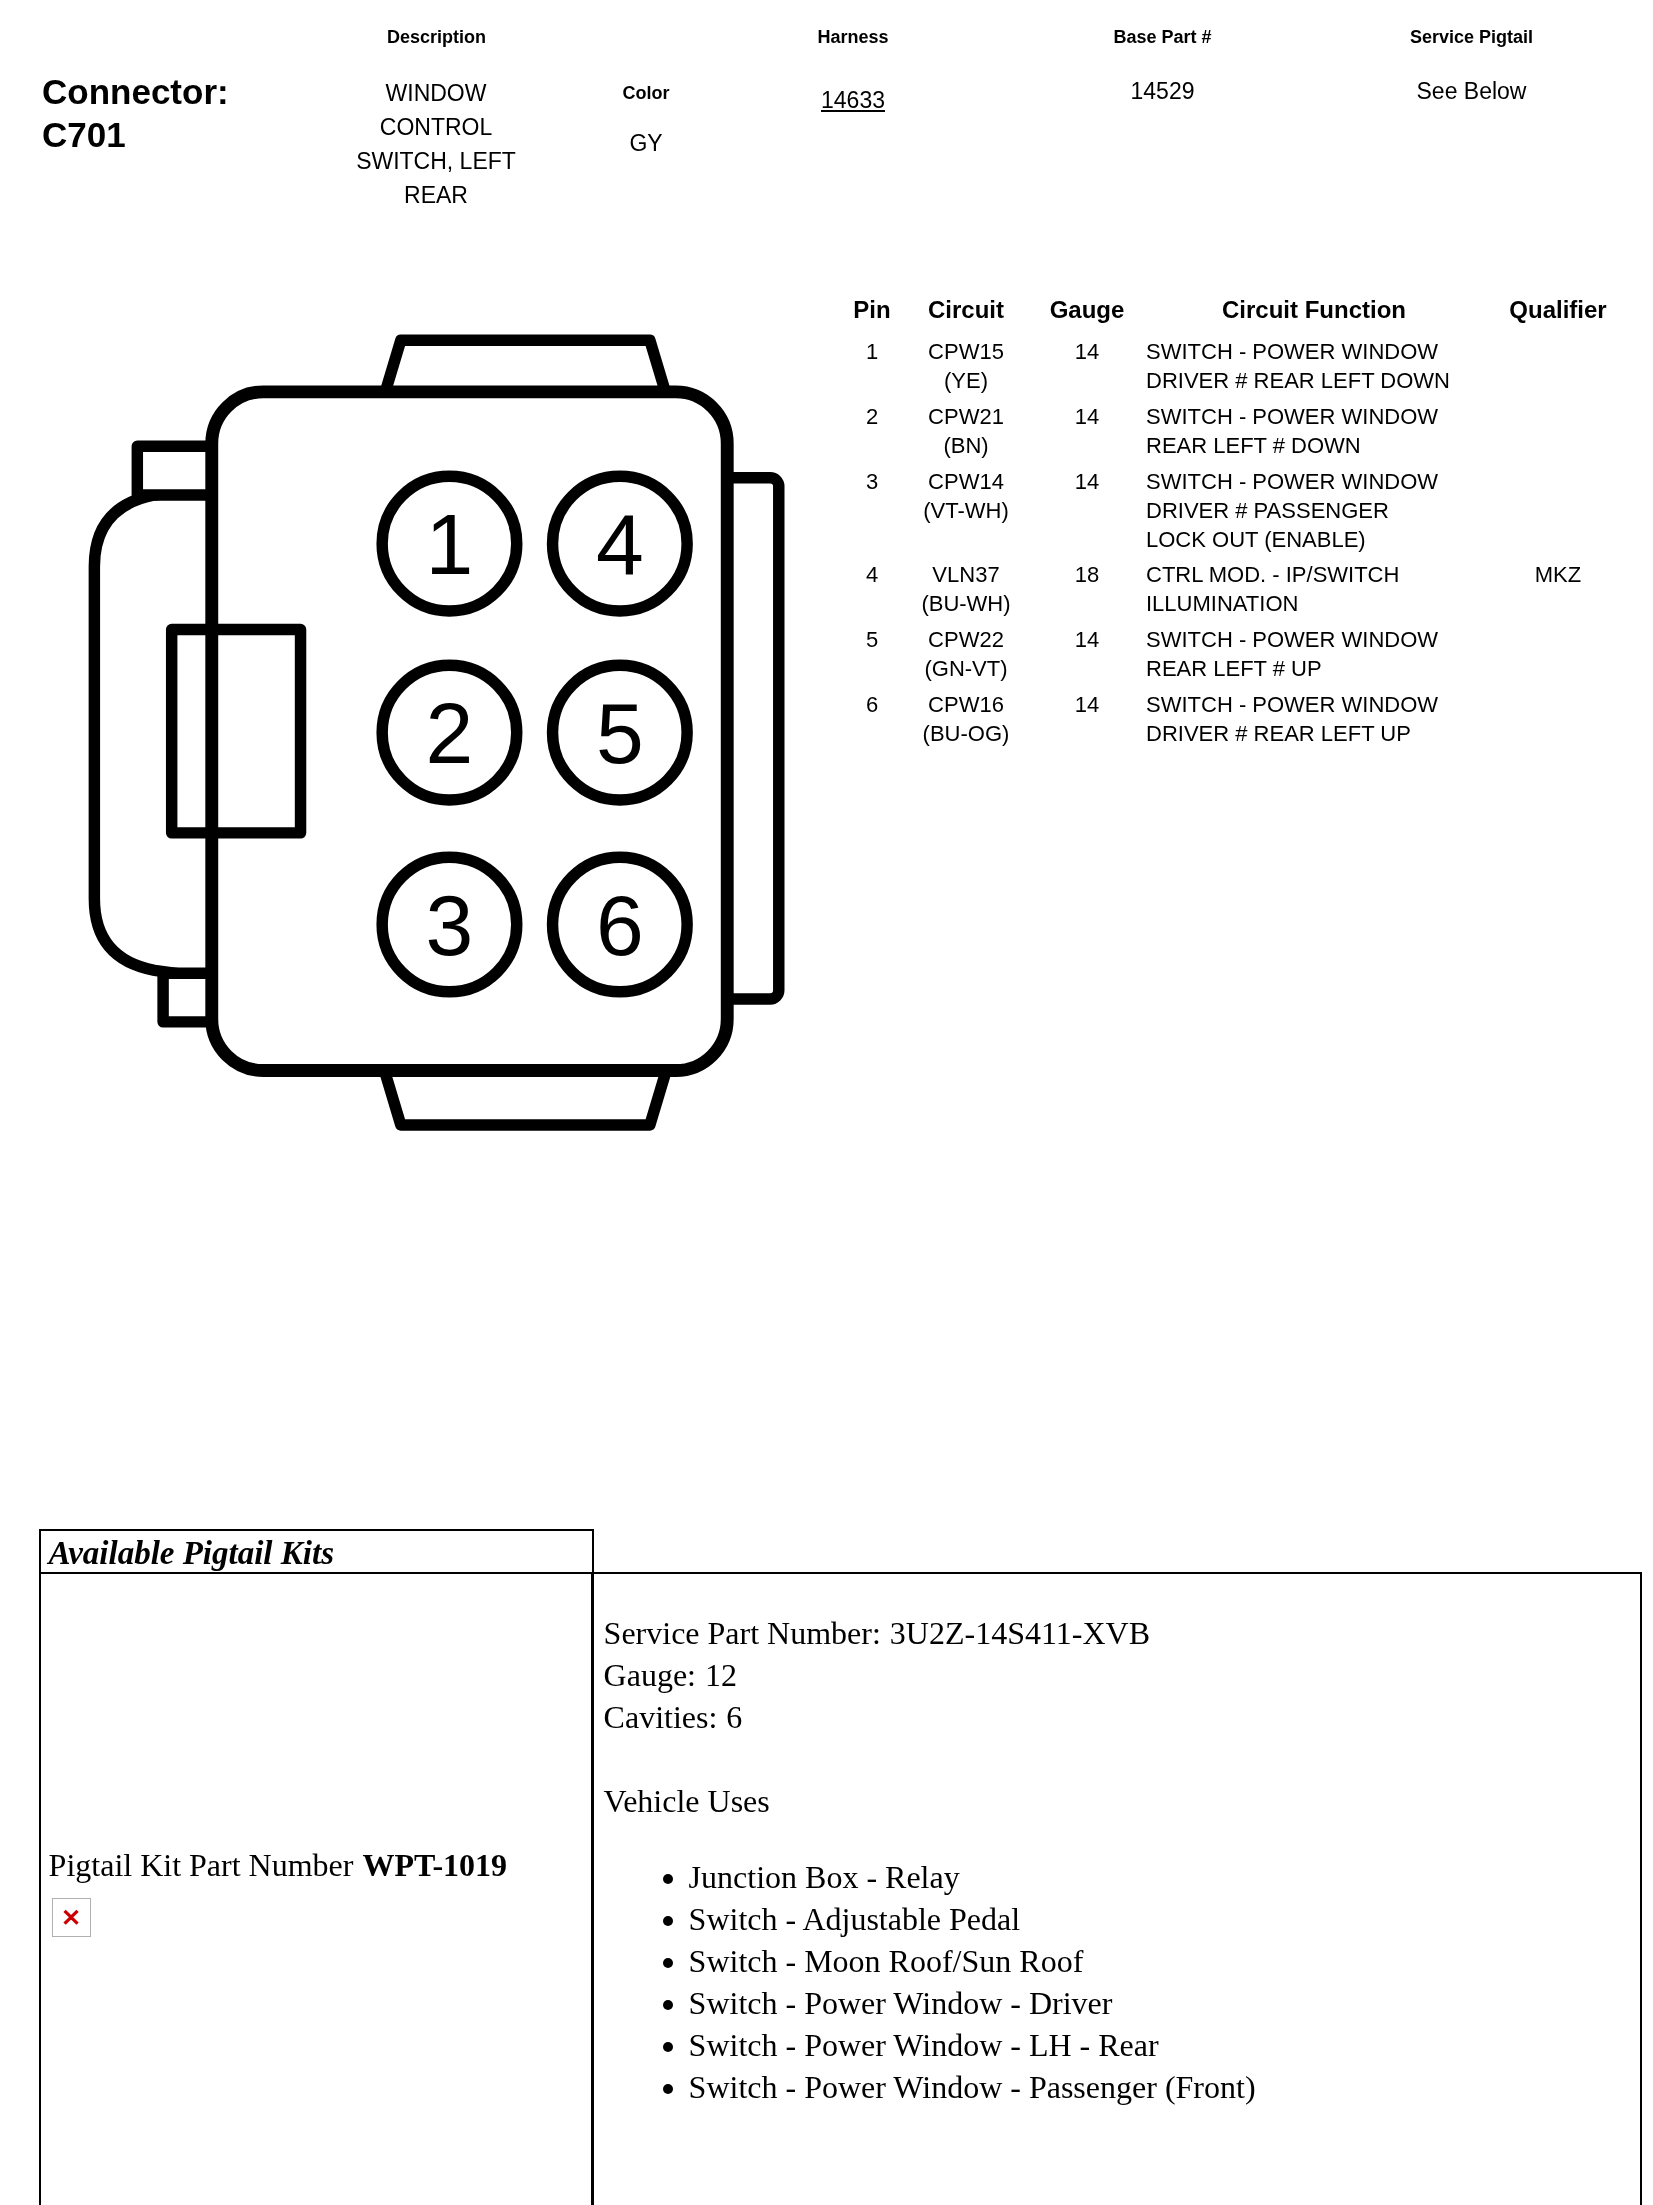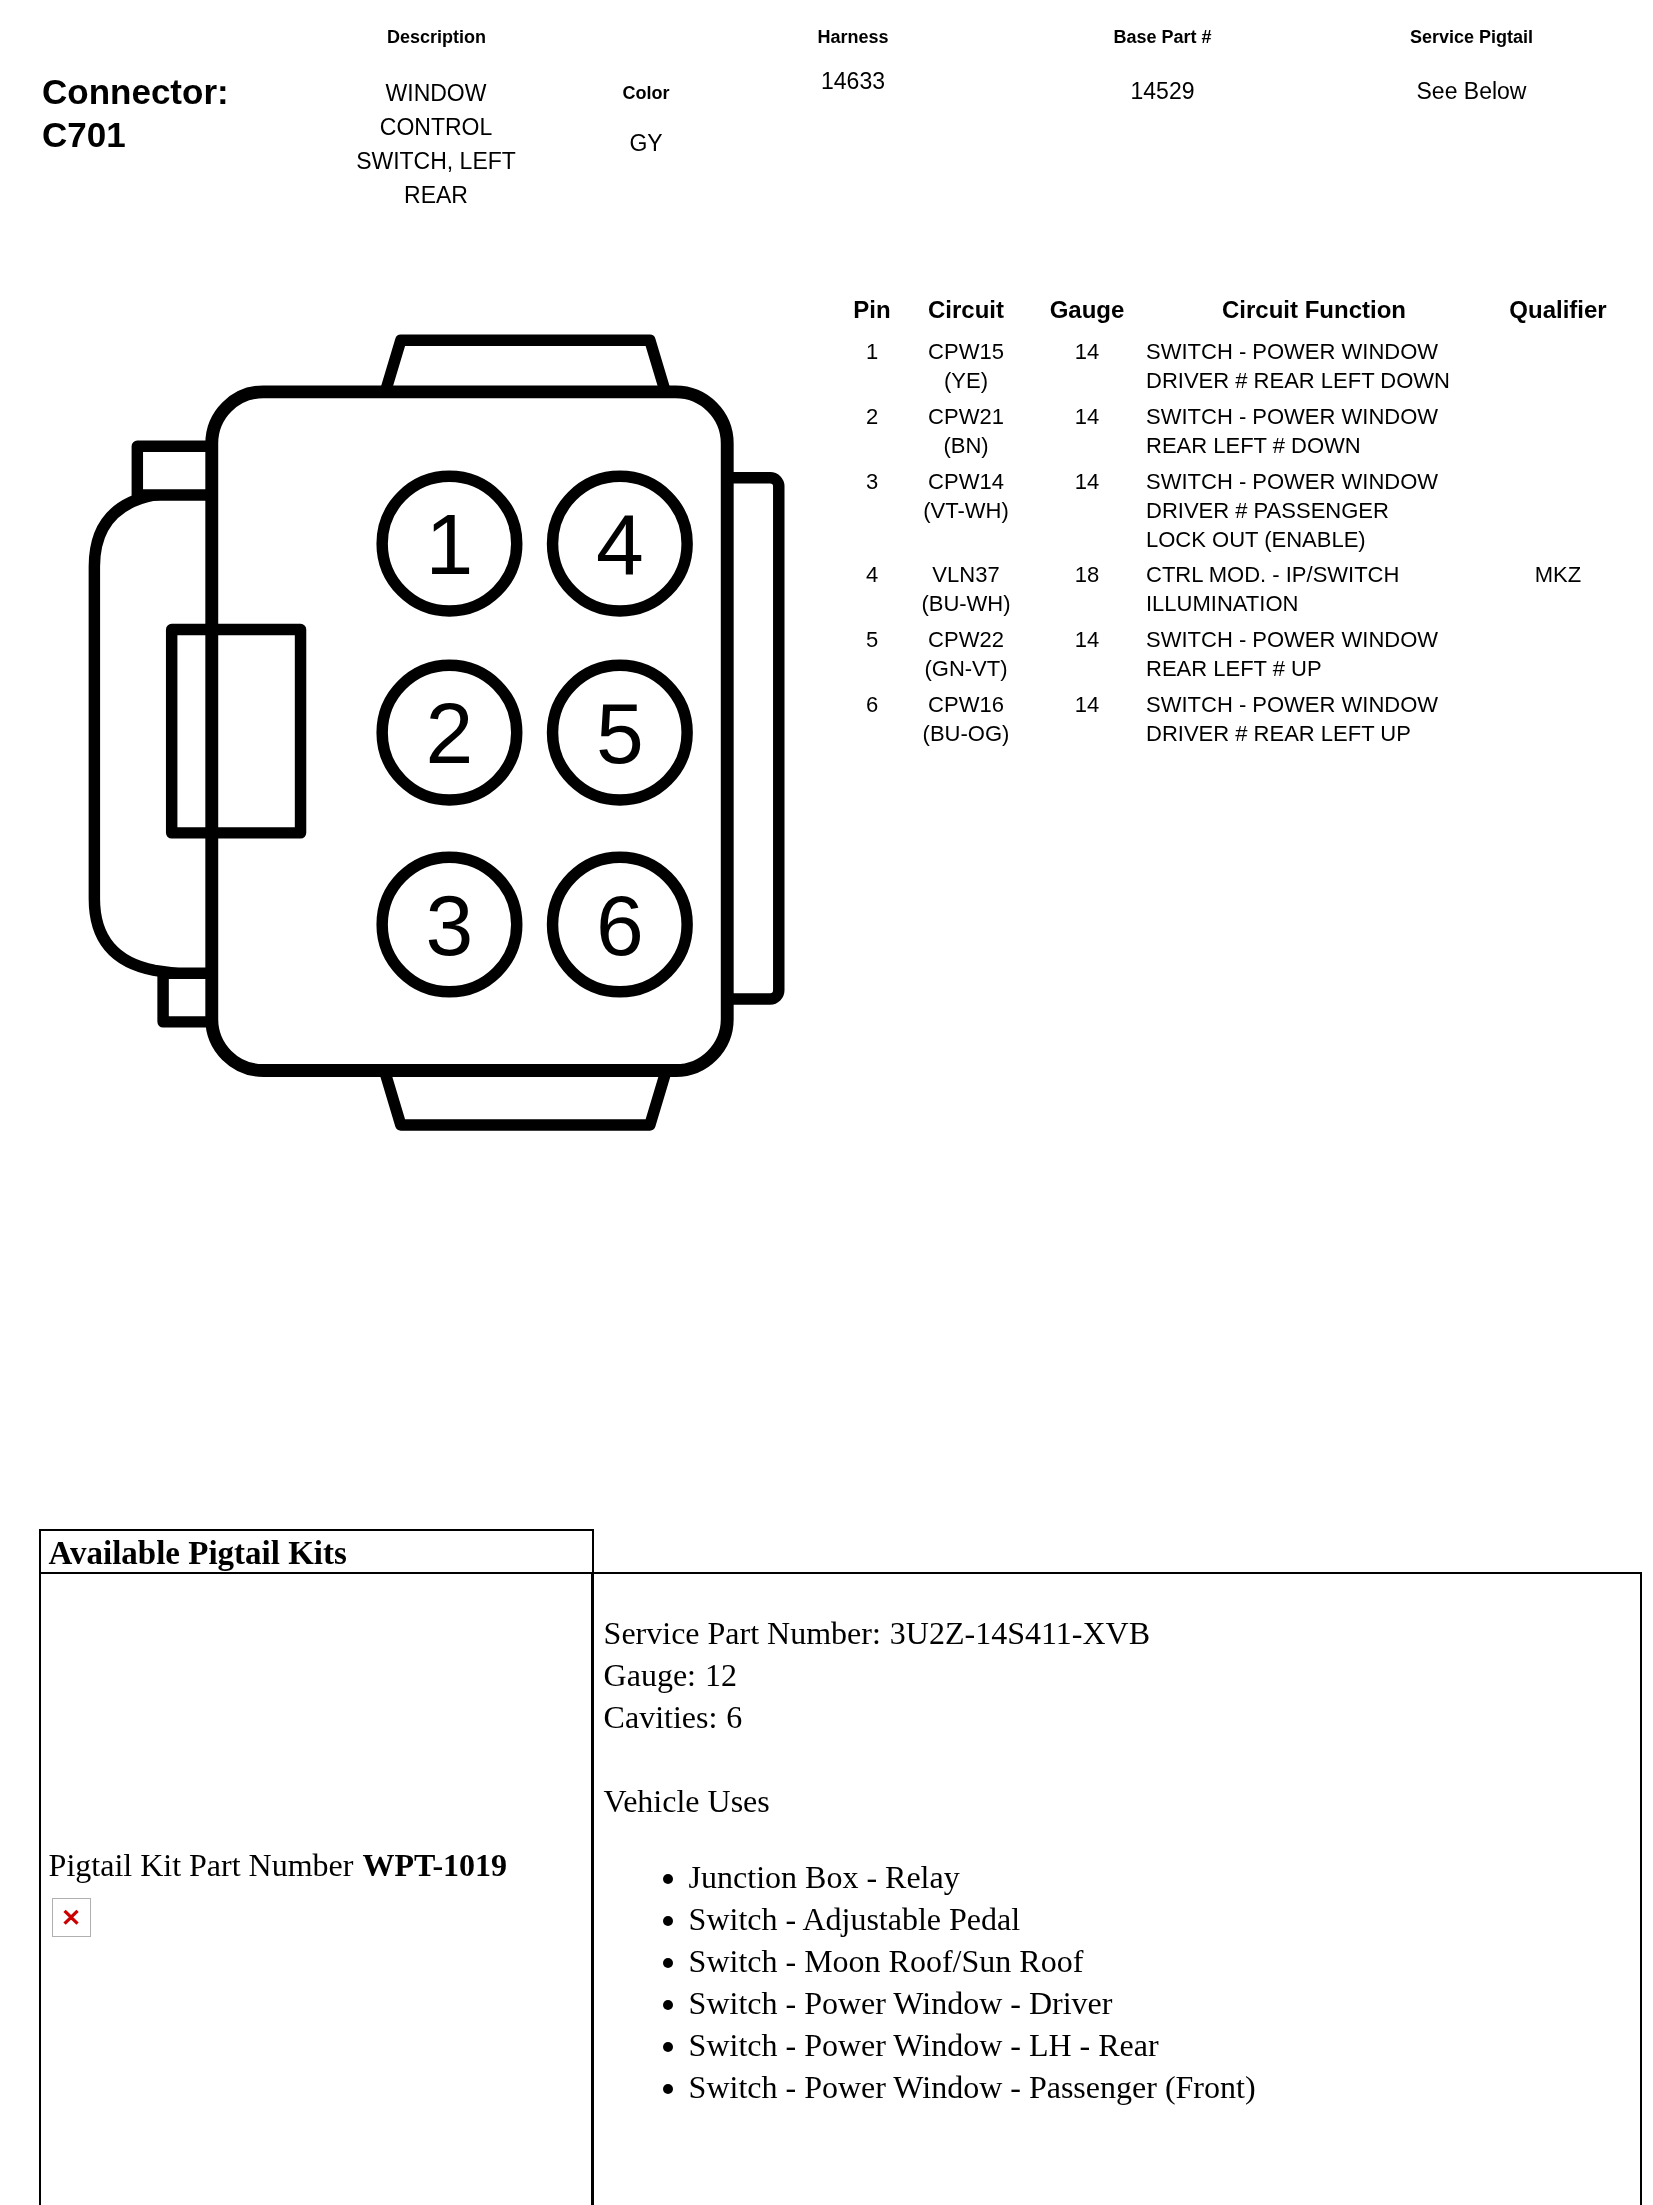--- a/index.html
+++ b/index.html
@@ -11,21 +11,21 @@
 
   
   .conn-title { position:absolute; left:42px; top:70px; font-size:35px; font-weight:bold; line-height:43px; }
   .lbl { position:absolute; font-weight:bold; font-size:18px; text-align:center; }
   .val { position:absolute; font-size:23px; text-align:center; }
   .desc-lbl    { left:323px;  top:27px;  width:227px; }
   .desc-val    { left:345px;  top:76px; width:182px; line-height:34px; white-space:pre-line; }
   .color-lbl   { left:589px;  top:83px; width:114px; }
   .color-val   { left:589px;  top:130px; width:114px; }
   .harness-lbl { left:777px; top:27px;  width:152px; }
-  .harness-val { left:777px; top:68px; width:152px; }
+  .harness-val { left:777px; top:87px; width:152px;text-decoration:underline; }
   .base-lbl    { left:1068px; top:27px;  width:189px; }
   .base-val    { left:1068px; top:78px; width:189px; }
   .spig-lbl    { left:1373px; top:27px;  width:197px; }
   .spig-val    { left:1373px; top:78px; width:197px; }
 
   
   .conn-svg { position:absolute; left:80px; top:326px; width:716px; height:819px; }
 
   
   .pin-table { position:absolute; left:846px; top:295px; width:783px; }
@@ -34,21 +34,21 @@
   .pt-head > div { text-align:center; }
   .pt-rows { margin-top:12px; display:flex; flex-direction:column; gap:6.8px; }
   .pt-row { font-size:22px; line-height:29px; }
   .c-pin, .c-circuit, .c-gauge, .c-qual { text-align:center; }
   .c-func { text-align:left; padding-left:6px; white-space:pre-line; }
 
   
   .pigtail-box { position:absolute; left:39px; top:1529px; width:1604px; height:683px;
                  font-family:"Liberation Serif", serif; }
   .pg-title { position:absolute; left:0; top:0; width:555px; height:45px; border:2.3px solid #000;
-              font-size:33px; font-weight:bold; padding:3.8px 0 0 7.6px; }
+              font-size:33px; font-weight:bold; padding:3.8px 0 0 7.6px;font-style:italic; }
   .pg-left  { position:absolute; left:0; top:43px; width:555px; height:640px; border:2.3px solid #000; }
   .pg-right { position:absolute; left:552px; top:43px; width:1051px; height:640px; border:2.3px solid #000;
               padding:38px 15px 0 10.6px; font-size:32px; line-height:42px; }
   .kit-line { position:absolute; left:7.6px; top:273px; font-size:32px; }
   .kit-value { font-weight:bold; margin-left:9px; }
   .broken-img { position:absolute; left:10.6px; top:324px; width:39px; height:39px;
                 border:1.5px solid #b0b0b0; background:#fff;
                 display:flex; align-items:center; justify-content:center; }
   .broken-x { color:#c00; font-size:24px; font-weight:bold; font-family:"Liberation Sans",sans-serif; }
   .pg-detail .dv { font-weight:normal; margin-left:9px; }

